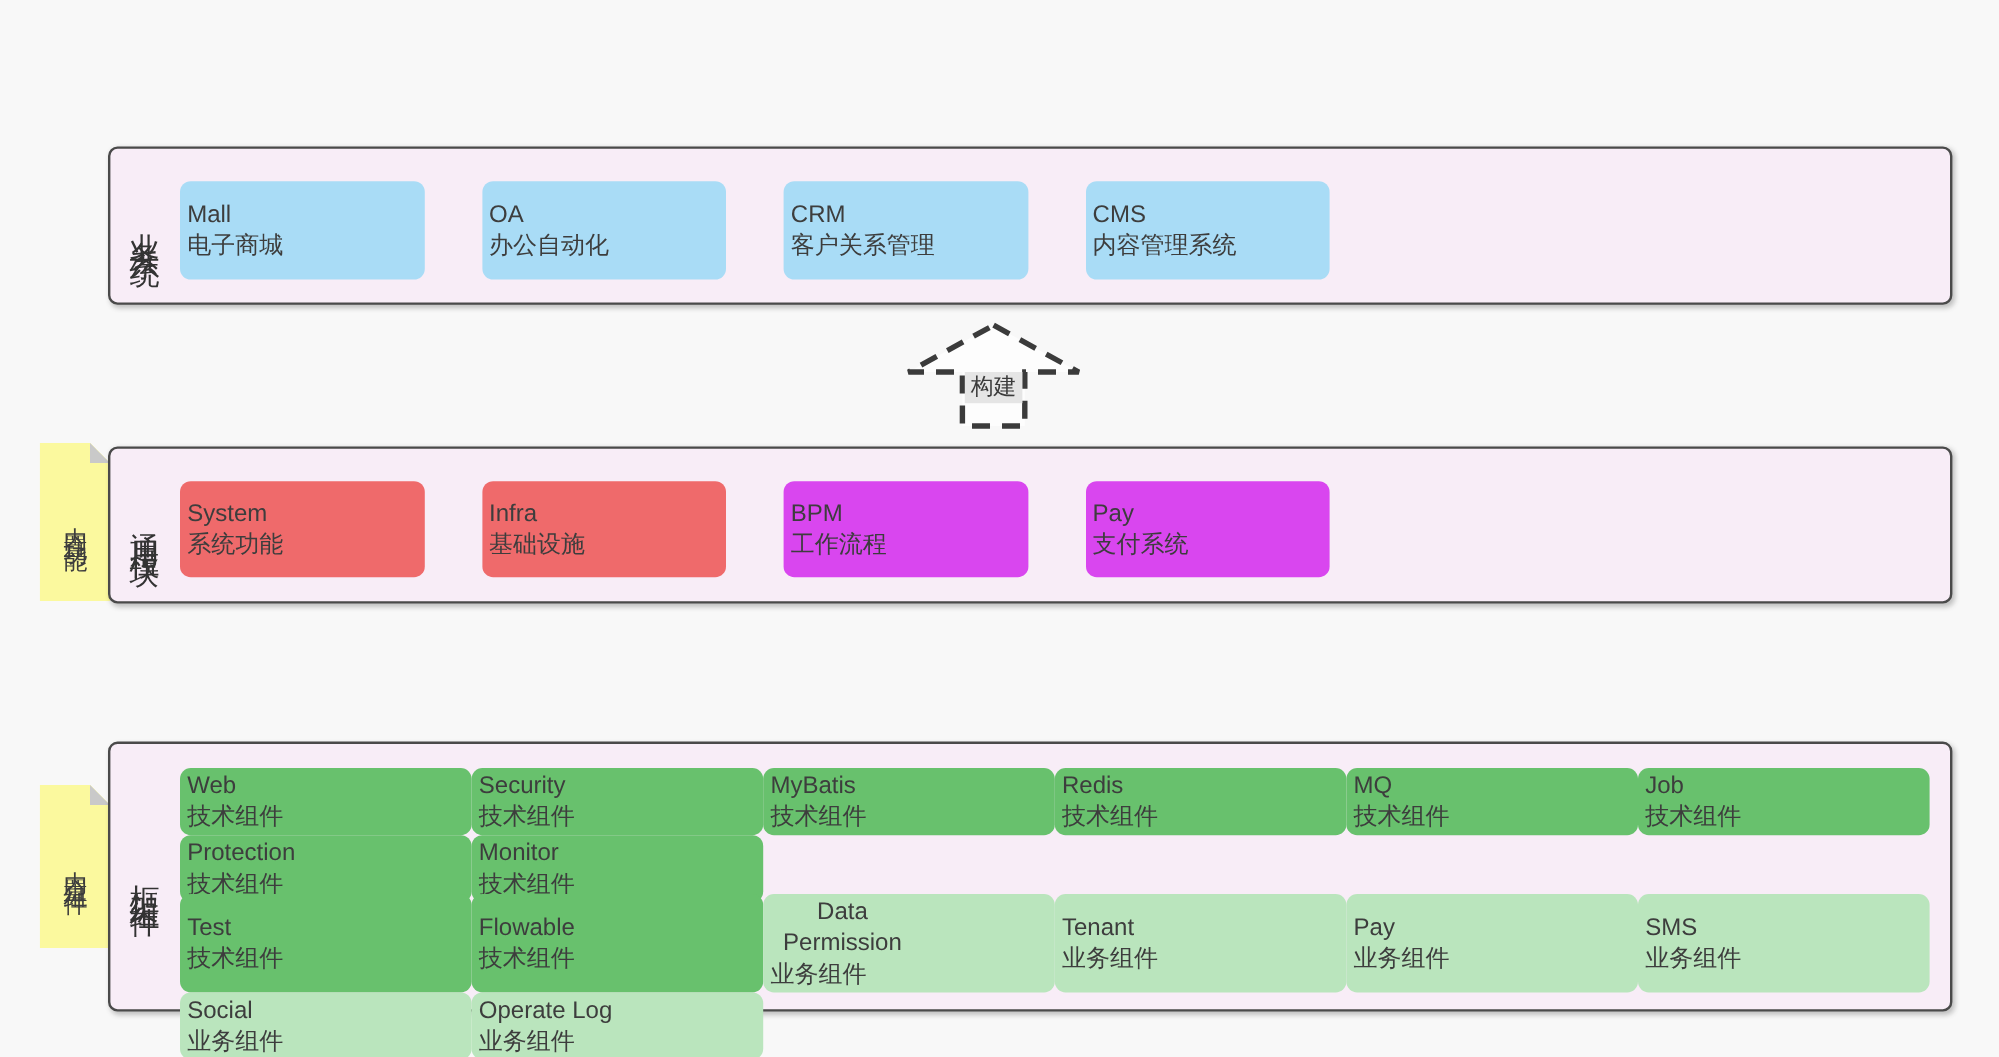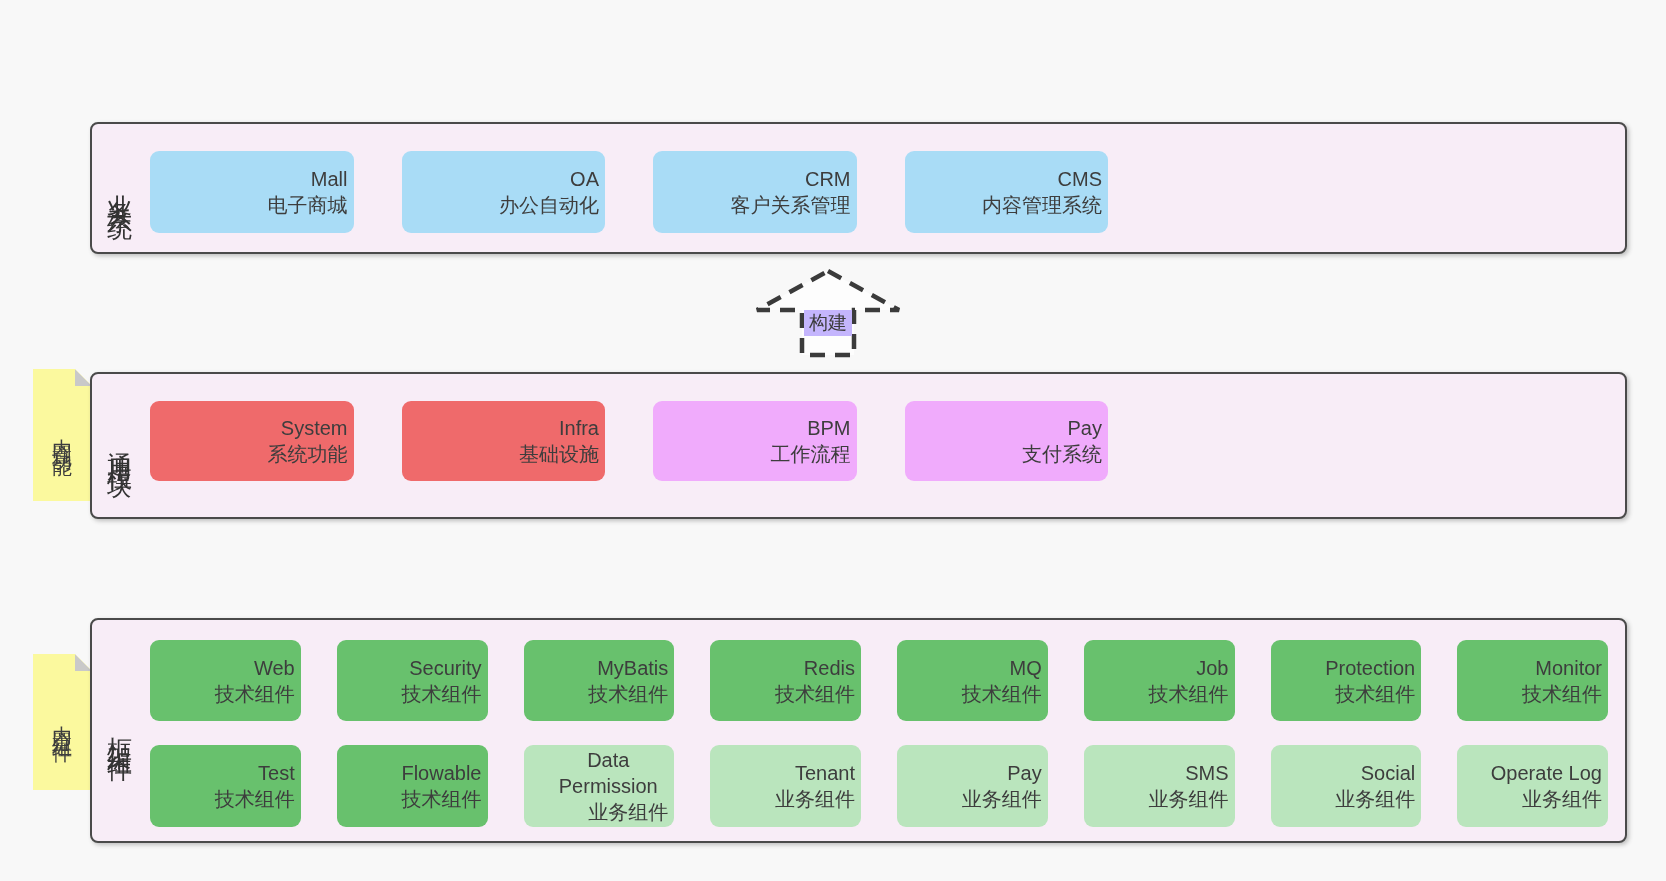--- a/index.html
+++ b/index.html
@@ -11,47 +11,47 @@
   }
   .canvas{position:absolute;inset:0}
 
   
   .band{
     position:absolute;left:90px;width:1537px;box-sizing:border-box;
     background:#f8edf7;border:2px solid #4a4a4a;border-radius:8px;
     box-shadow:2px 2px 4px rgba(60,60,60,.30);
   }
   .band-1{top:122px;height:132px}
-  .band-2{top:372px;height:147px}
+  .band-2{top:372px;height:131px}
   .band-3{top:618px;height:225px}
 
   .band-label{
     position:absolute;left:13px;top:50%;transform:translateY(-50%);
     writing-mode:vertical-lr;text-orientation:upright;
     font-size:25px;letter-spacing:7px;color:#333;line-height:30px;white-space:nowrap;
   }
 
   .boxes{position:absolute;left:58px;display:grid}
   .cols6{right:14px;grid-template-columns:repeat(6,1fr);gap:48px;top:27px}
   .band-1 .cols6{height:82px}
   .band-2 .cols6{height:80px}
-  .cols8{right:17px;grid-template-columns:repeat(8,1fr);gap:36px;height:81px}
+  .cols8{right:17px;grid-template-columns:repeat(6,1fr);height:81px}
   .row-1{top:20px}
   .row-2{top:125px}
 
   .box{
     border-radius:9px;box-sizing:border-box;padding:2px 6px;
-    display:flex;flex-direction:column;justify-content:center;align-items:flex-end;
+    display:flex;flex-direction:column;justify-content:center;align-items:flex-start;
     text-align:center;font-size:20px;line-height:26px;color:#3d3d3d;
   }
   .box-name{max-width:100%}
   .cols8 .box-name{max-width:120px}
   .blue{background:#a9dcf6}
   .red{background:#ef6a6b}
-  .pink{background:#f0abfc}
+  .pink{background:#d946ef}
   .green{background:#68c16d}
   .green-light{background:#bae5bd}
 
   
   .note{
     position:absolute;left:33px;width:59px;background:#fbf99e;
     clip-path:polygon(0 0,calc(100% - 17px) 0,100% 17px,100% 100%,0 100%);
     display:flex;align-items:center;justify-content:center;
   }
   .note::after{
@@ -69,21 +69,21 @@
   .arrow-wrap{position:absolute;width:160px;height:94px}
   .arrow-1{left:748px;top:266px}
   .arrow-2{left:761px;top:511px}
   .arrow-wrap svg{position:absolute;inset:0;overflow:visible}
   .arrow-shape{
     fill:#fdfdfd;stroke:#3b3b3b;stroke-width:4.5;
     stroke-dasharray:15 10;stroke-linejoin:miter;
   }
   .arrow-label{
     position:absolute;left:50%;top:44px;transform:translateX(-50%);
-    background:#c4b5fd;padding:0 5px;font-size:19px;line-height:26px;color:#3b3b3b;
+    background:#e5e5e5;padding:0 5px;font-size:19px;line-height:26px;color:#3b3b3b;
     white-space:nowrap;
   }
 </style>
 </head>
 <body>
 
 <div class="canvas">
 
   <div class="note note-1">
     <span class="note-text">内置功能</span>

